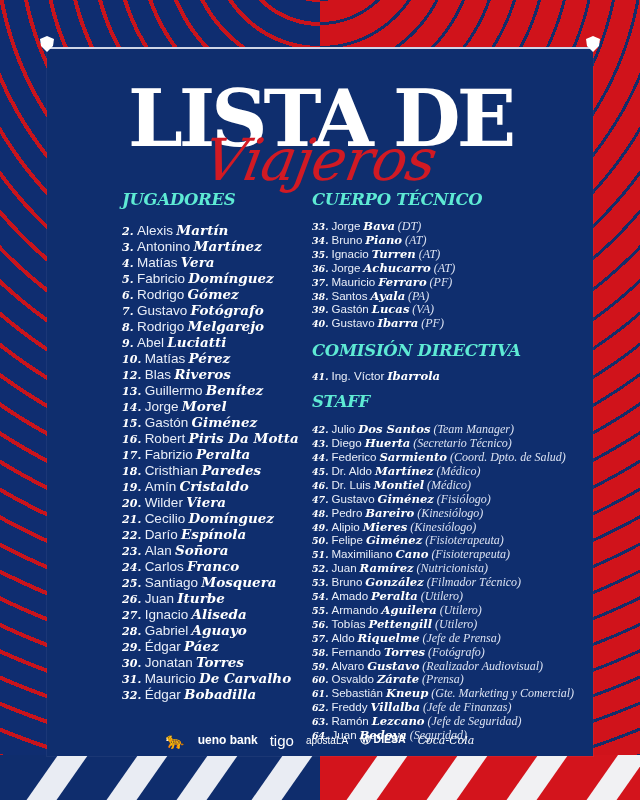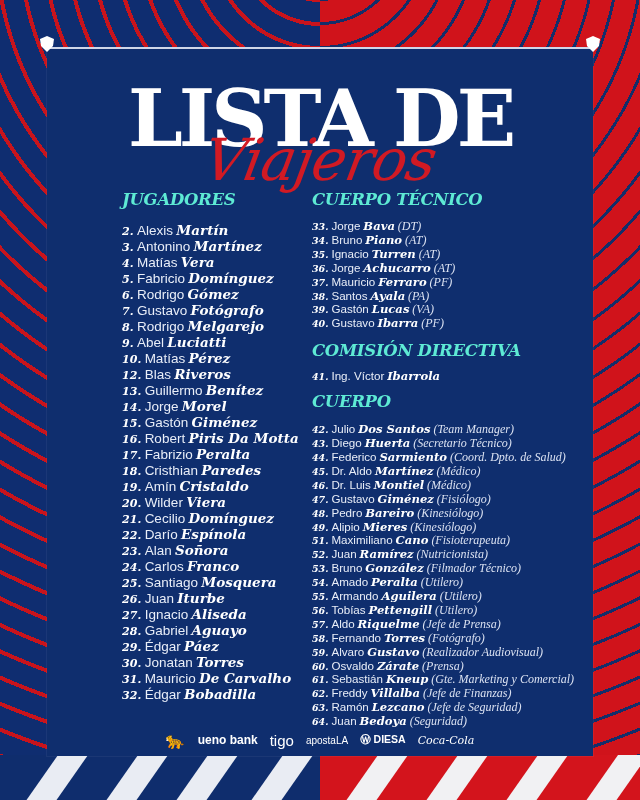--- a/index.html
+++ b/index.html
@@ -113,30 +113,31 @@
       <li><span class="num">36.</span> <span class="first">Jorge</span> <span class="last">Achucarro</span> <span class="role">(AT)</span></li>
       <li><span class="num">37.</span> <span class="first">Mauricio</span> <span class="last">Ferraro</span> <span class="role">(PF)</span></li>
       <li><span class="num">38.</span> <span class="first">Santos</span> <span class="last">Ayala</span> <span class="role">(PA)</span></li>
       <li><span class="num">39.</span> <span class="first">Gastón</span> <span class="last">Lucas</span> <span class="role">(VA)</span></li>
       <li><span class="num">40.</span> <span class="first">Gustavo</span> <span class="last">Ibarra</span> <span class="role">(PF)</span></li>
     </ul>
   <div class="section-title" style="margin-top:10px;margin-bottom:10px;">COMISIÓN DIRECTIVA</div>
   <ul class="list staff" id="cd-list">
       <li><span class="num">41.</span> <span class="first">Ing. Víctor</span> <span class="last">Ibarrola</span></li>
     </ul>
-  <div class="section-title" style="margin-top:8px;margin-bottom:12px;">CUERPO</div>
+  <div class="section-title" style="margin-top:8px;margin-bottom:12px;">STAFF</div>
   <ul class="list staff" id="staff-list">
       <li><span class="num">42.</span> <span class="first">Julio</span> <span class="last">Dos Santos</span> <span class="role">(Team Manager)</span></li>
       <li><span class="num">43.</span> <span class="first">Diego</span> <span class="last">Huerta</span> <span class="role">(Secretario Técnico)</span></li>
       <li><span class="num">44.</span> <span class="first">Federico</span> <span class="last">Sarmiento</span> <span class="role">(Coord. Dpto. de Salud)</span></li>
       <li><span class="num">45.</span> <span class="first">Dr. Aldo</span> <span class="last">Martínez</span> <span class="role">(Médico)</span></li>
       <li><span class="num">46.</span> <span class="first">Dr. Luis</span> <span class="last">Montiel</span> <span class="role">(Médico)</span></li>
       <li><span class="num">47.</span> <span class="first">Gustavo</span> <span class="last">Giménez</span> <span class="role">(Fisiólogo)</span></li>
       <li><span class="num">48.</span> <span class="first">Pedro</span> <span class="last">Bareiro</span> <span class="role">(Kinesiólogo)</span></li>
       <li><span class="num">49.</span> <span class="first">Alipio</span> <span class="last">Mieres</span> <span class="role">(Kinesiólogo)</span></li>
+      <li><span class="num">50.</span> <span class="first">Felipe</span> <span class="last">Giménez</span> <span class="role">(Fisioterapeuta)</span></li>
       <li><span class="num">51.</span> <span class="first">Maximiliano</span> <span class="last">Cano</span> <span class="role">(Fisioterapeuta)</span></li>
       <li><span class="num">52.</span> <span class="first">Juan</span> <span class="last">Ramírez</span> <span class="role">(Nutricionista)</span></li>
       <li><span class="num">53.</span> <span class="first">Bruno</span> <span class="last">González</span> <span class="role">(Filmador Técnico)</span></li>
       <li><span class="num">54.</span> <span class="first">Amado</span> <span class="last">Peralta</span> <span class="role">(Utilero)</span></li>
       <li><span class="num">55.</span> <span class="first">Armando</span> <span class="last">Aguilera</span> <span class="role">(Utilero)</span></li>
       <li><span class="num">56.</span> <span class="first">Tobías</span> <span class="last">Pettengill</span> <span class="role">(Utilero)</span></li>
       <li><span class="num">57.</span> <span class="first">Aldo</span> <span class="last">Riquelme</span> <span class="role">(Jefe de Prensa)</span></li>
       <li><span class="num">58.</span> <span class="first">Fernando</span> <span class="last">Torres</span> <span class="role">(Fotógrafo)</span></li>
       <li><span class="num">59.</span> <span class="first">Alvaro</span> <span class="last">Gustavo</span> <span class="role">(Realizador Audiovisual)</span></li>
       <li><span class="num">60.</span> <span class="first">Osvaldo</span> <span class="last">Zárate</span> <span class="role">(Prensa)</span></li>

